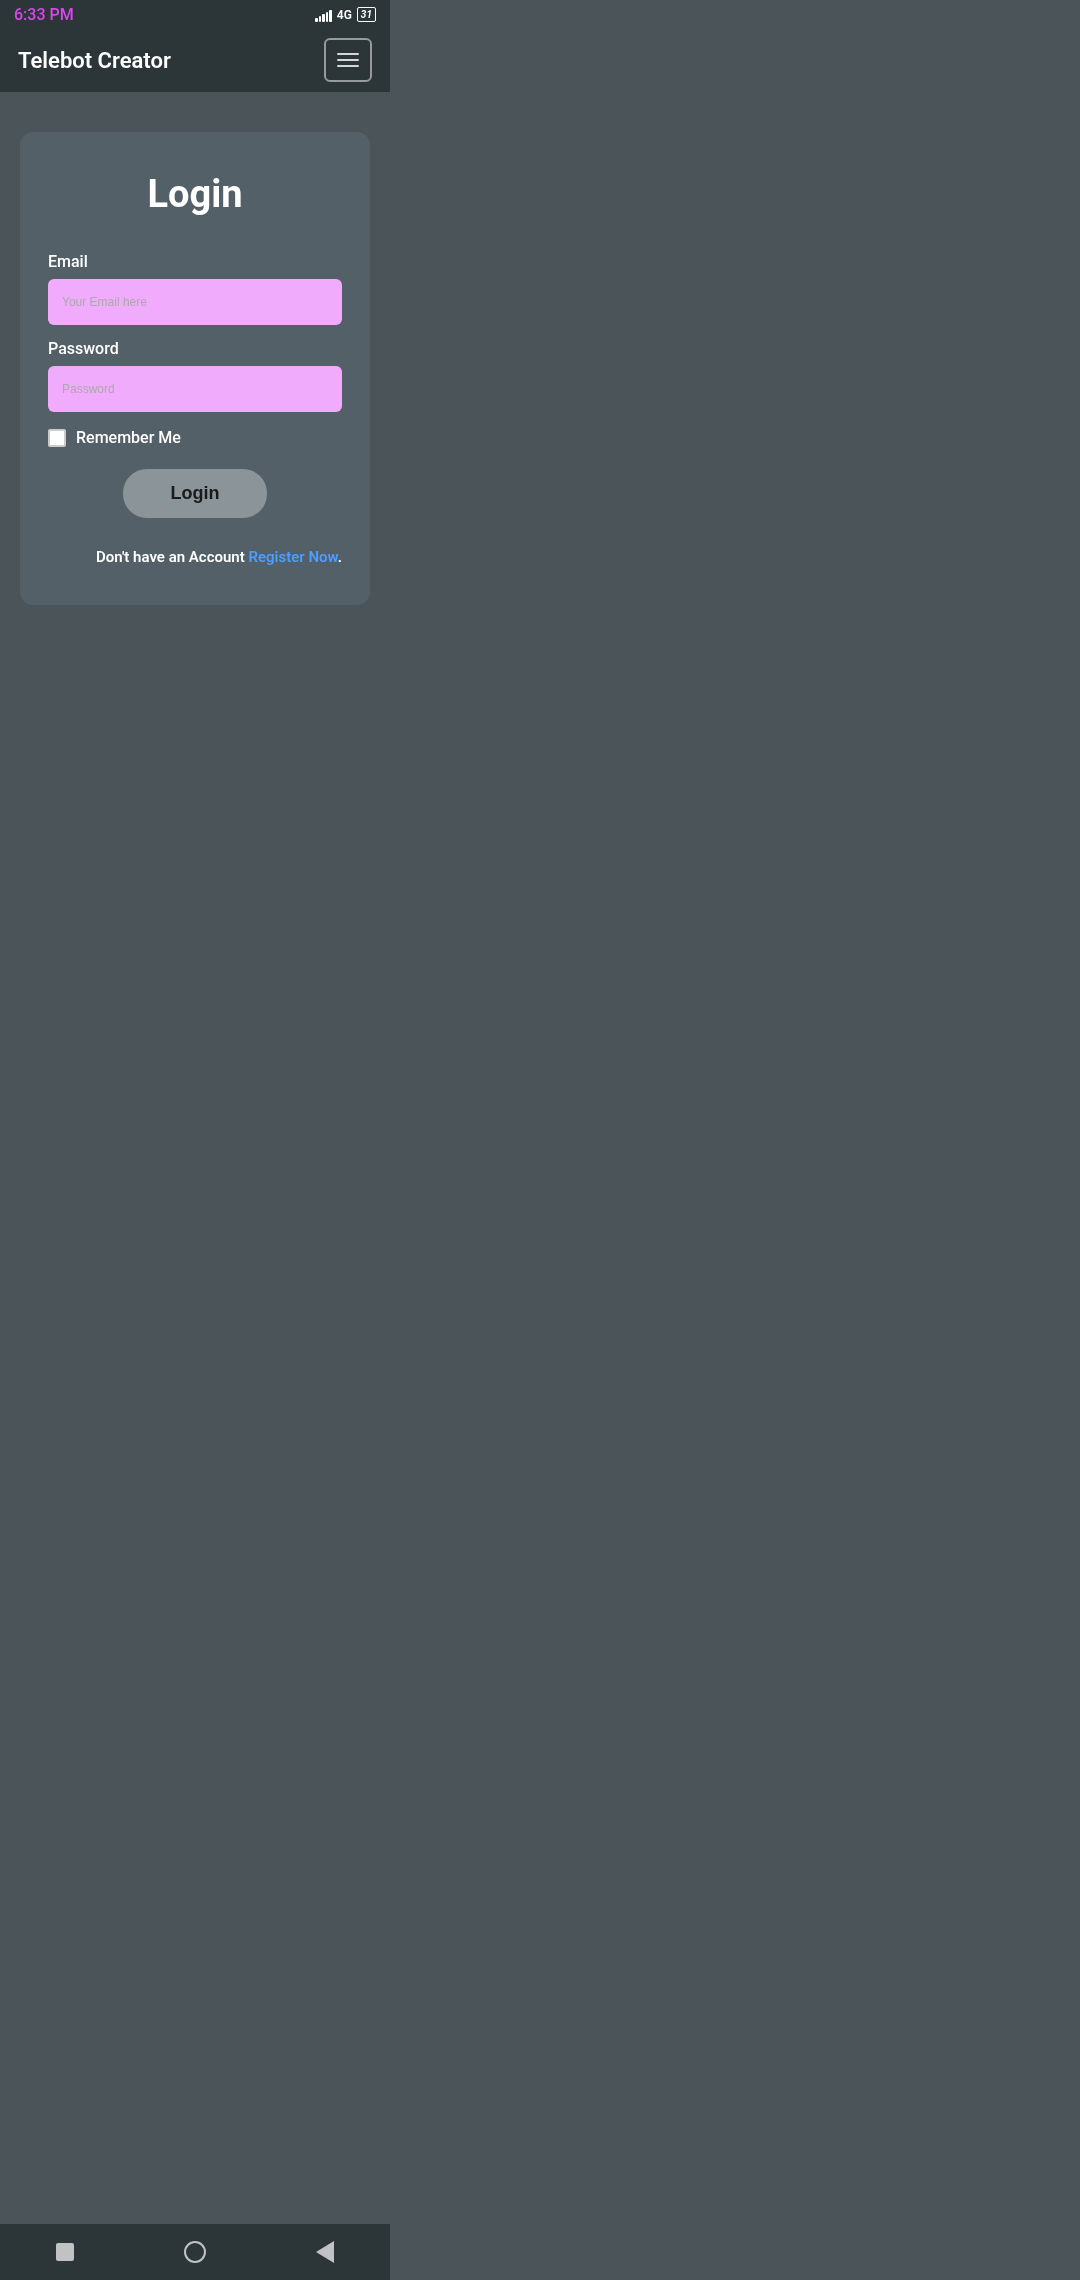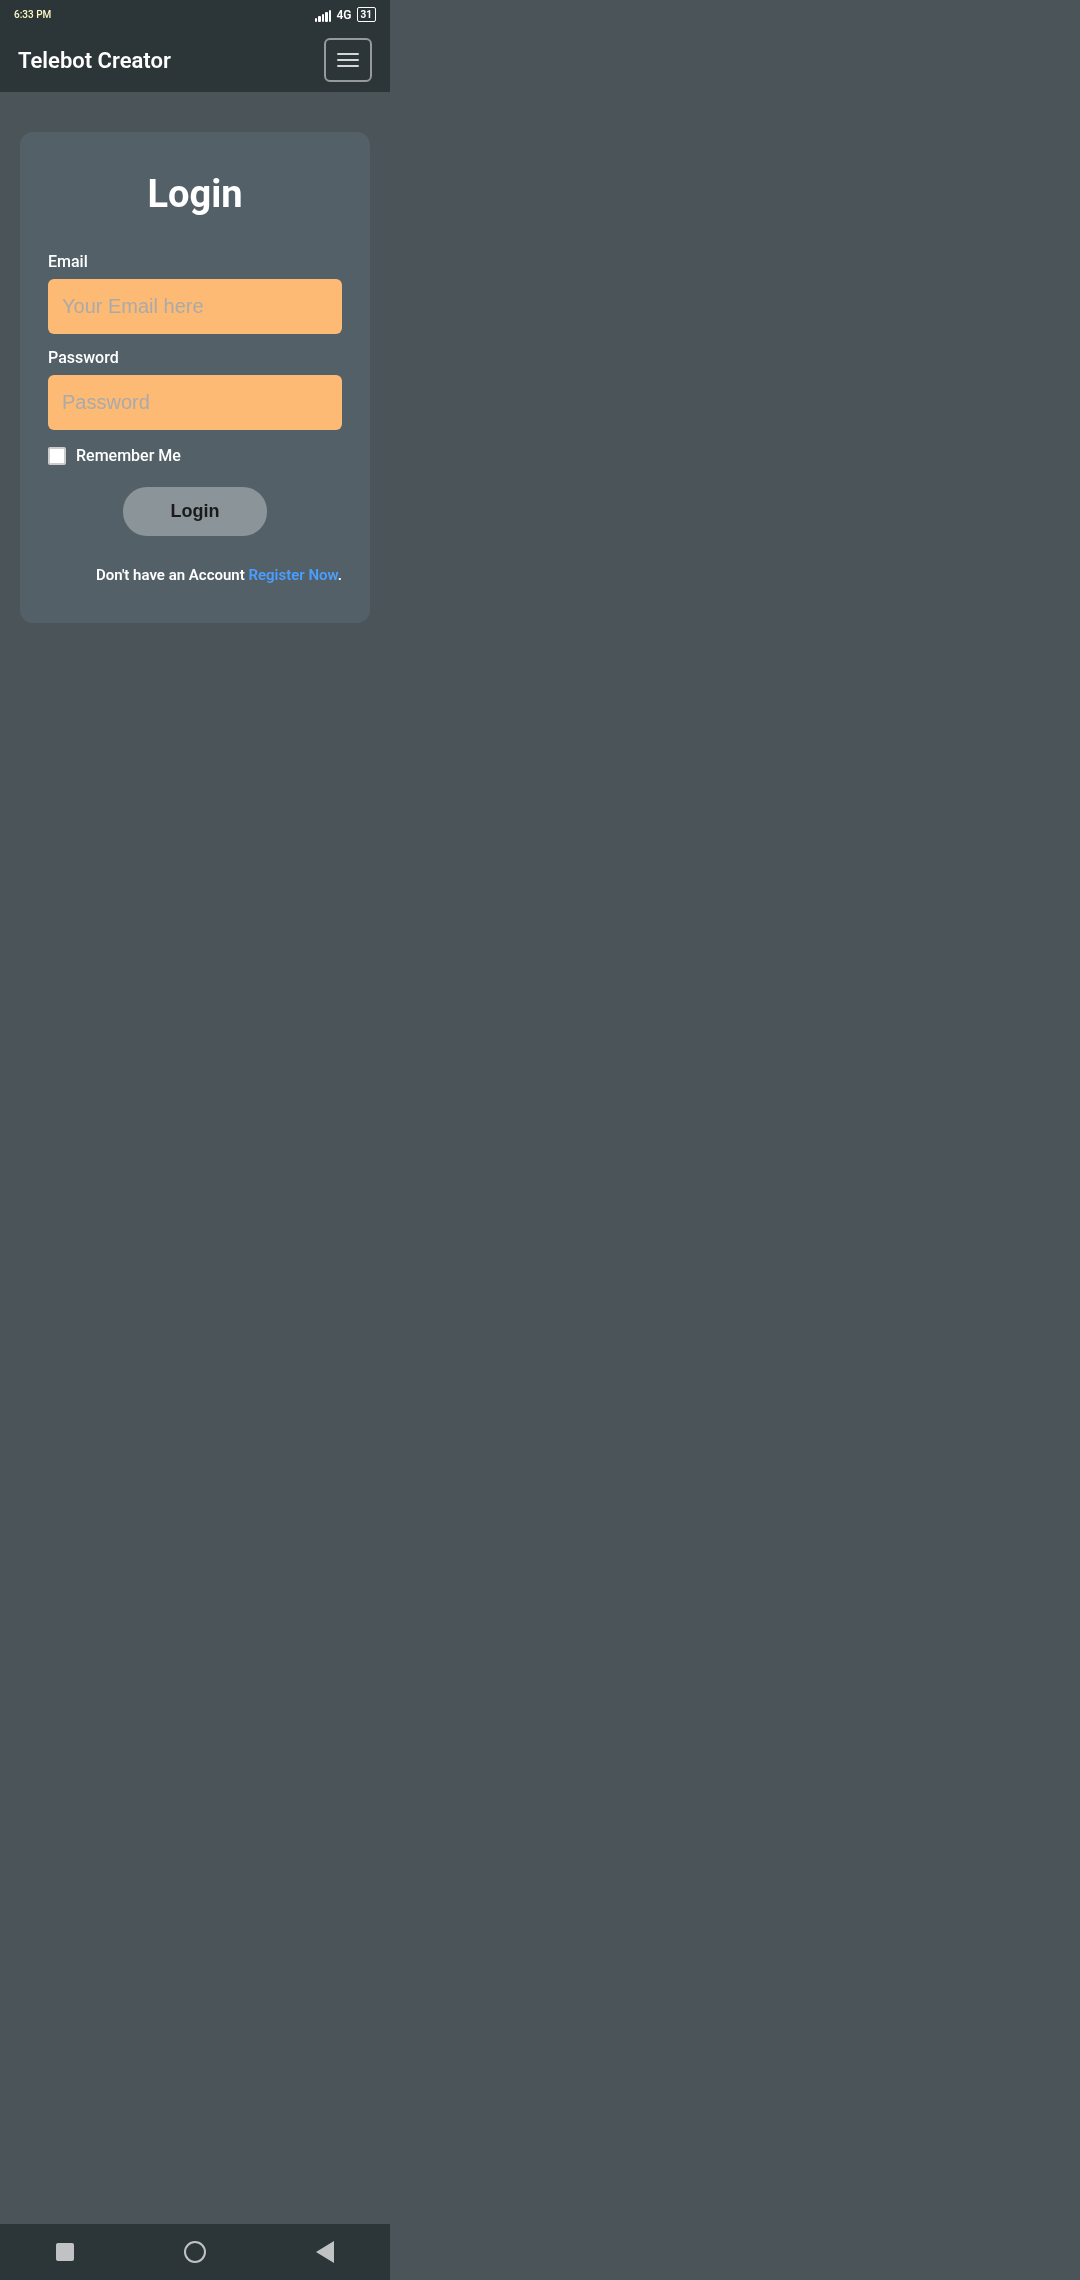--- a/index.html
+++ b/index.html
@@ -24,22 +24,22 @@
     .status-bar {
       background-color: #2c3538;
       display: flex;
       justify-content: space-between;
       align-items: center;
       padding: 6px 14px;
       height: 28px;
     }
 
     .status-time {
-      color: #fef9c3;
-      font-size: 10px;
+      color: #d946ef;
+      font-size: 16px;
       font-weight: 500;
     }
 
     .status-icons {
       display: flex;
       align-items: flex-end;
       gap: 5px;
       color: white;
       font-size: 11px;
     }
@@ -59,20 +59,21 @@
 
     .battery-icon {
       border: 1.5px solid white;
       border-radius: 2px;
       padding: 1px 2px;
       font-size: 10px;
       font-weight: bold;
       display: flex;
       align-items: center;
       position: relative;
+      font-style: italic;
     }
 
     
     .navbar {
       background-color: #2c3538;
       display: flex;
       justify-content: space-between;
       align-items: center;
       padding: 12px 18px;
       height: 64px;
@@ -140,25 +141,25 @@
     .form-label {
       color: white;
       font-size: 16px;
       font-weight: 500;
       margin-bottom: 8px;
       display: block;
     }
 
     .form-input {
       width: 100%;
-      background-color: #fdba74;
+      background-color: #f0abfc;
       border: none;
       border-radius: 6px;
       padding: 16px 14px;
-      font-size: 20px;
+      font-size: 12px;
       color: #666;
       outline: none;
     }
 
     .form-input::placeholder {
       color: #aaa;
     }
 
     .remember-me {
       display: flex;

